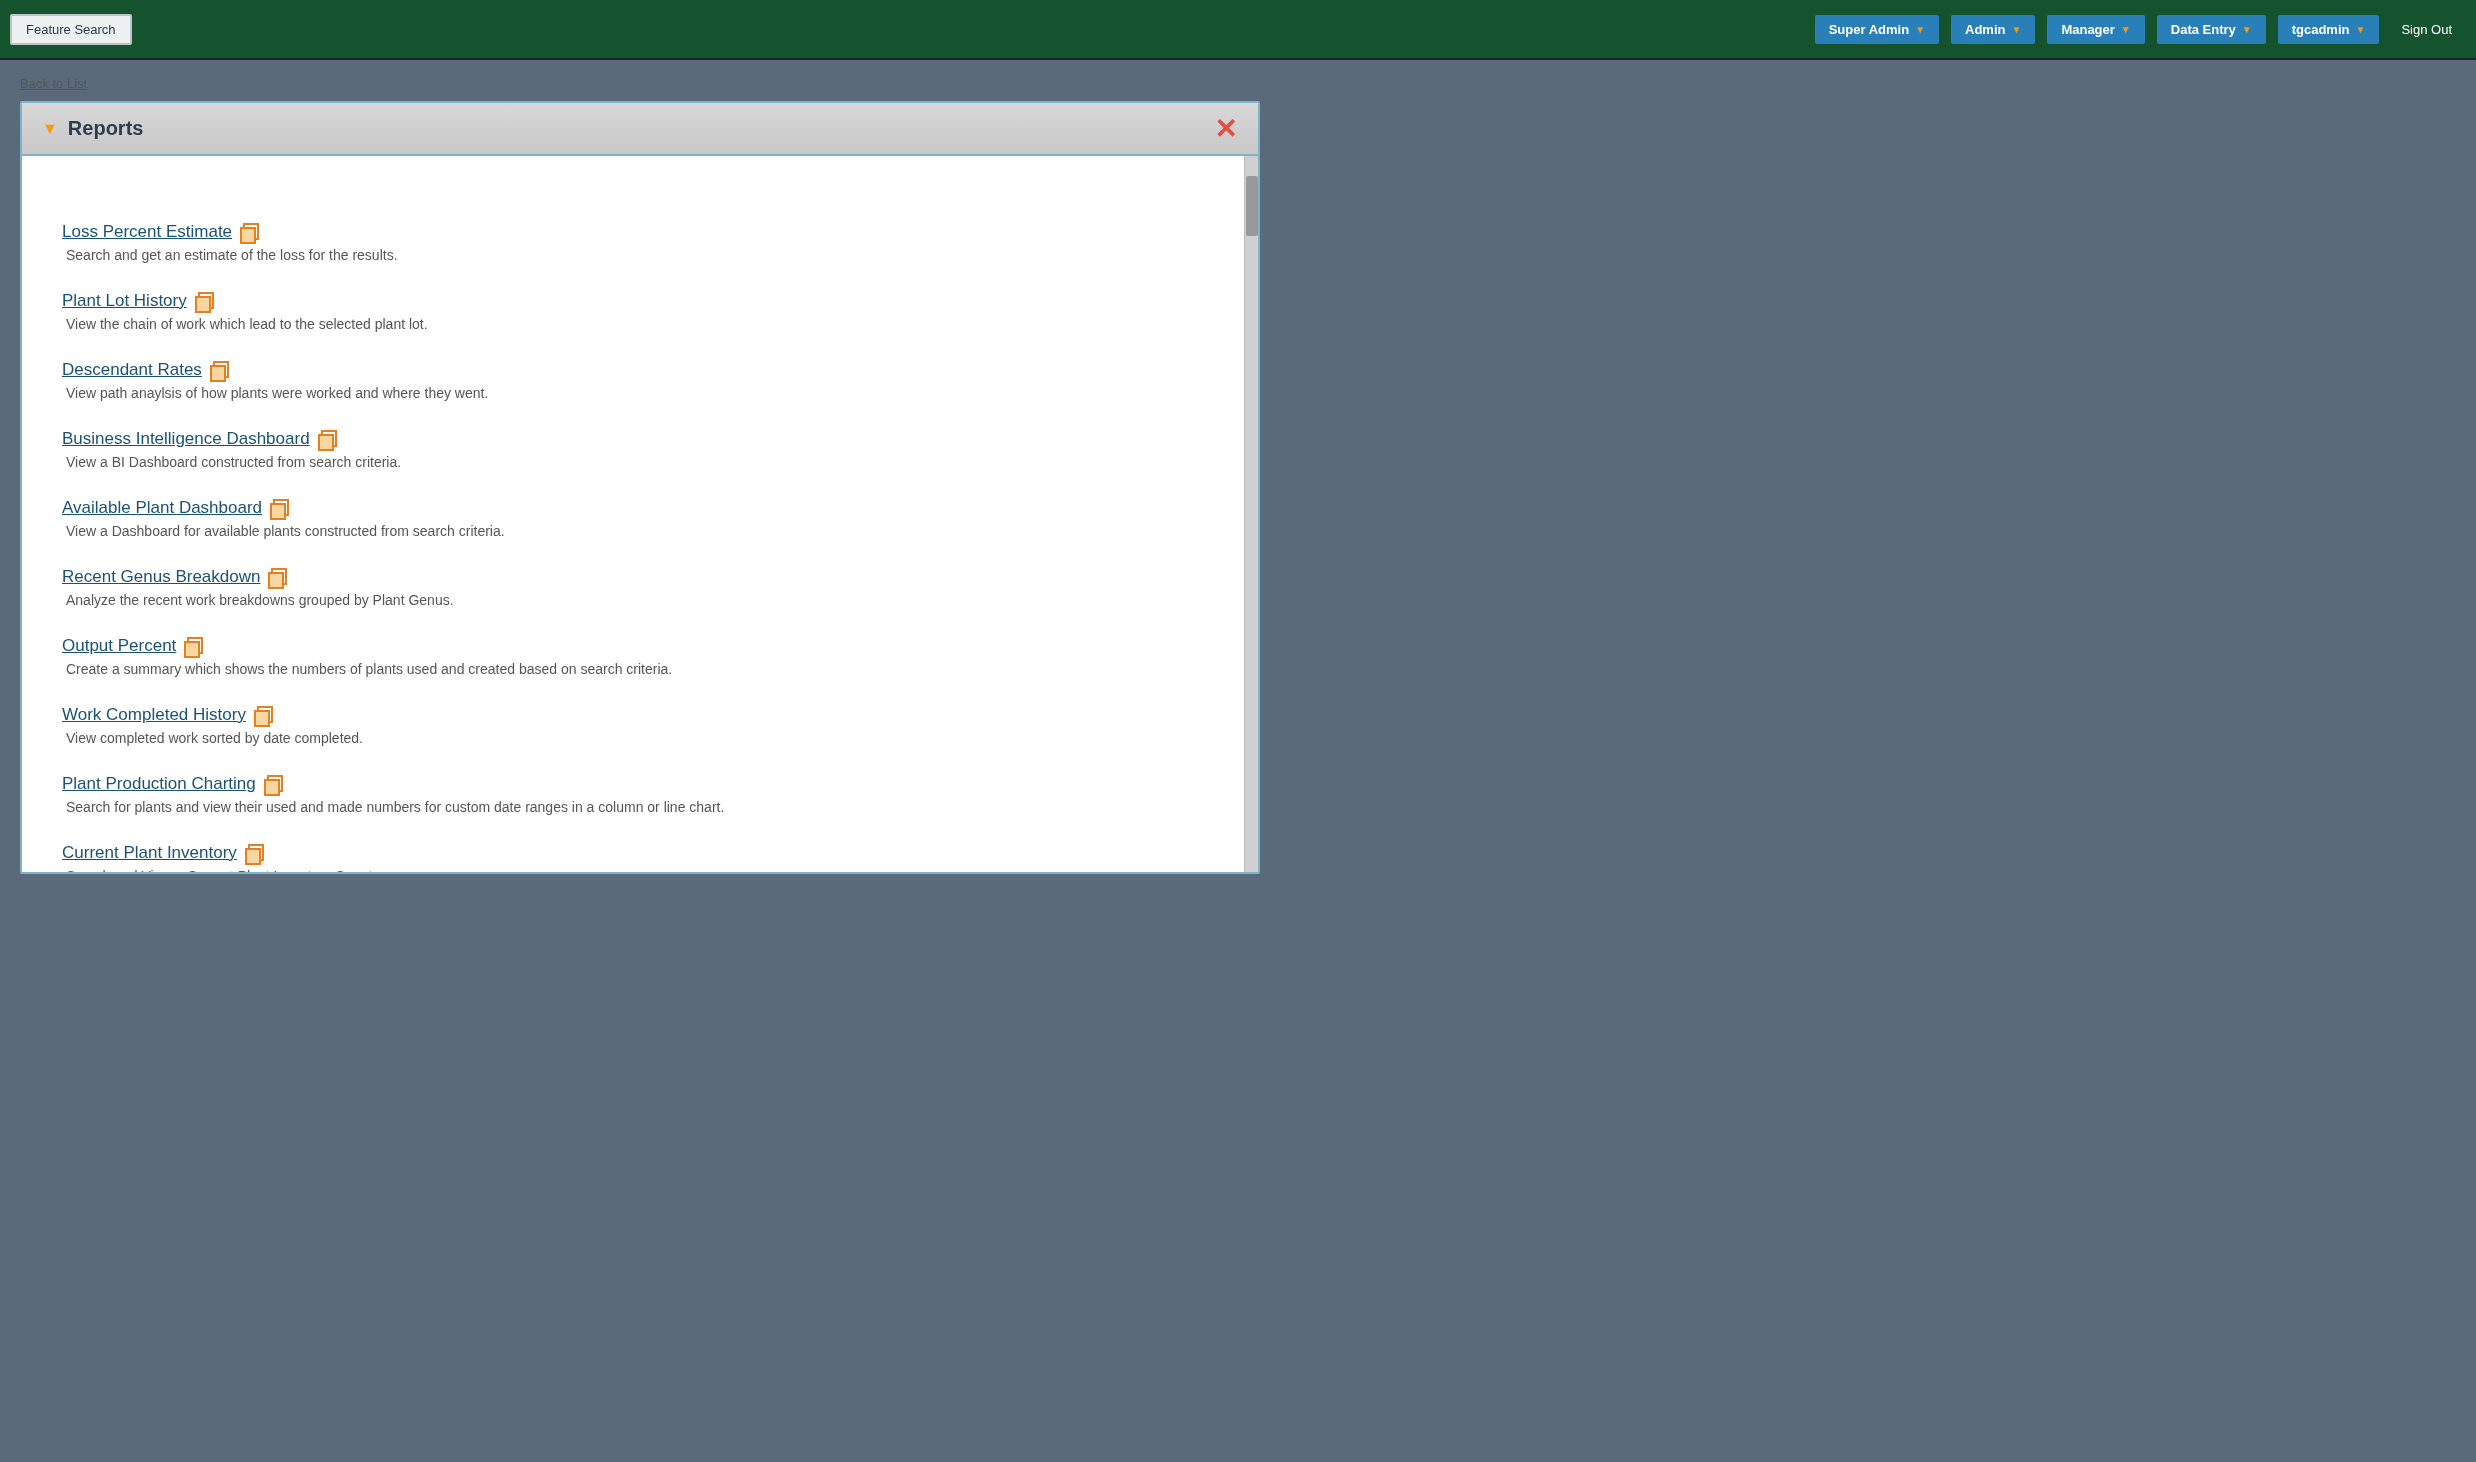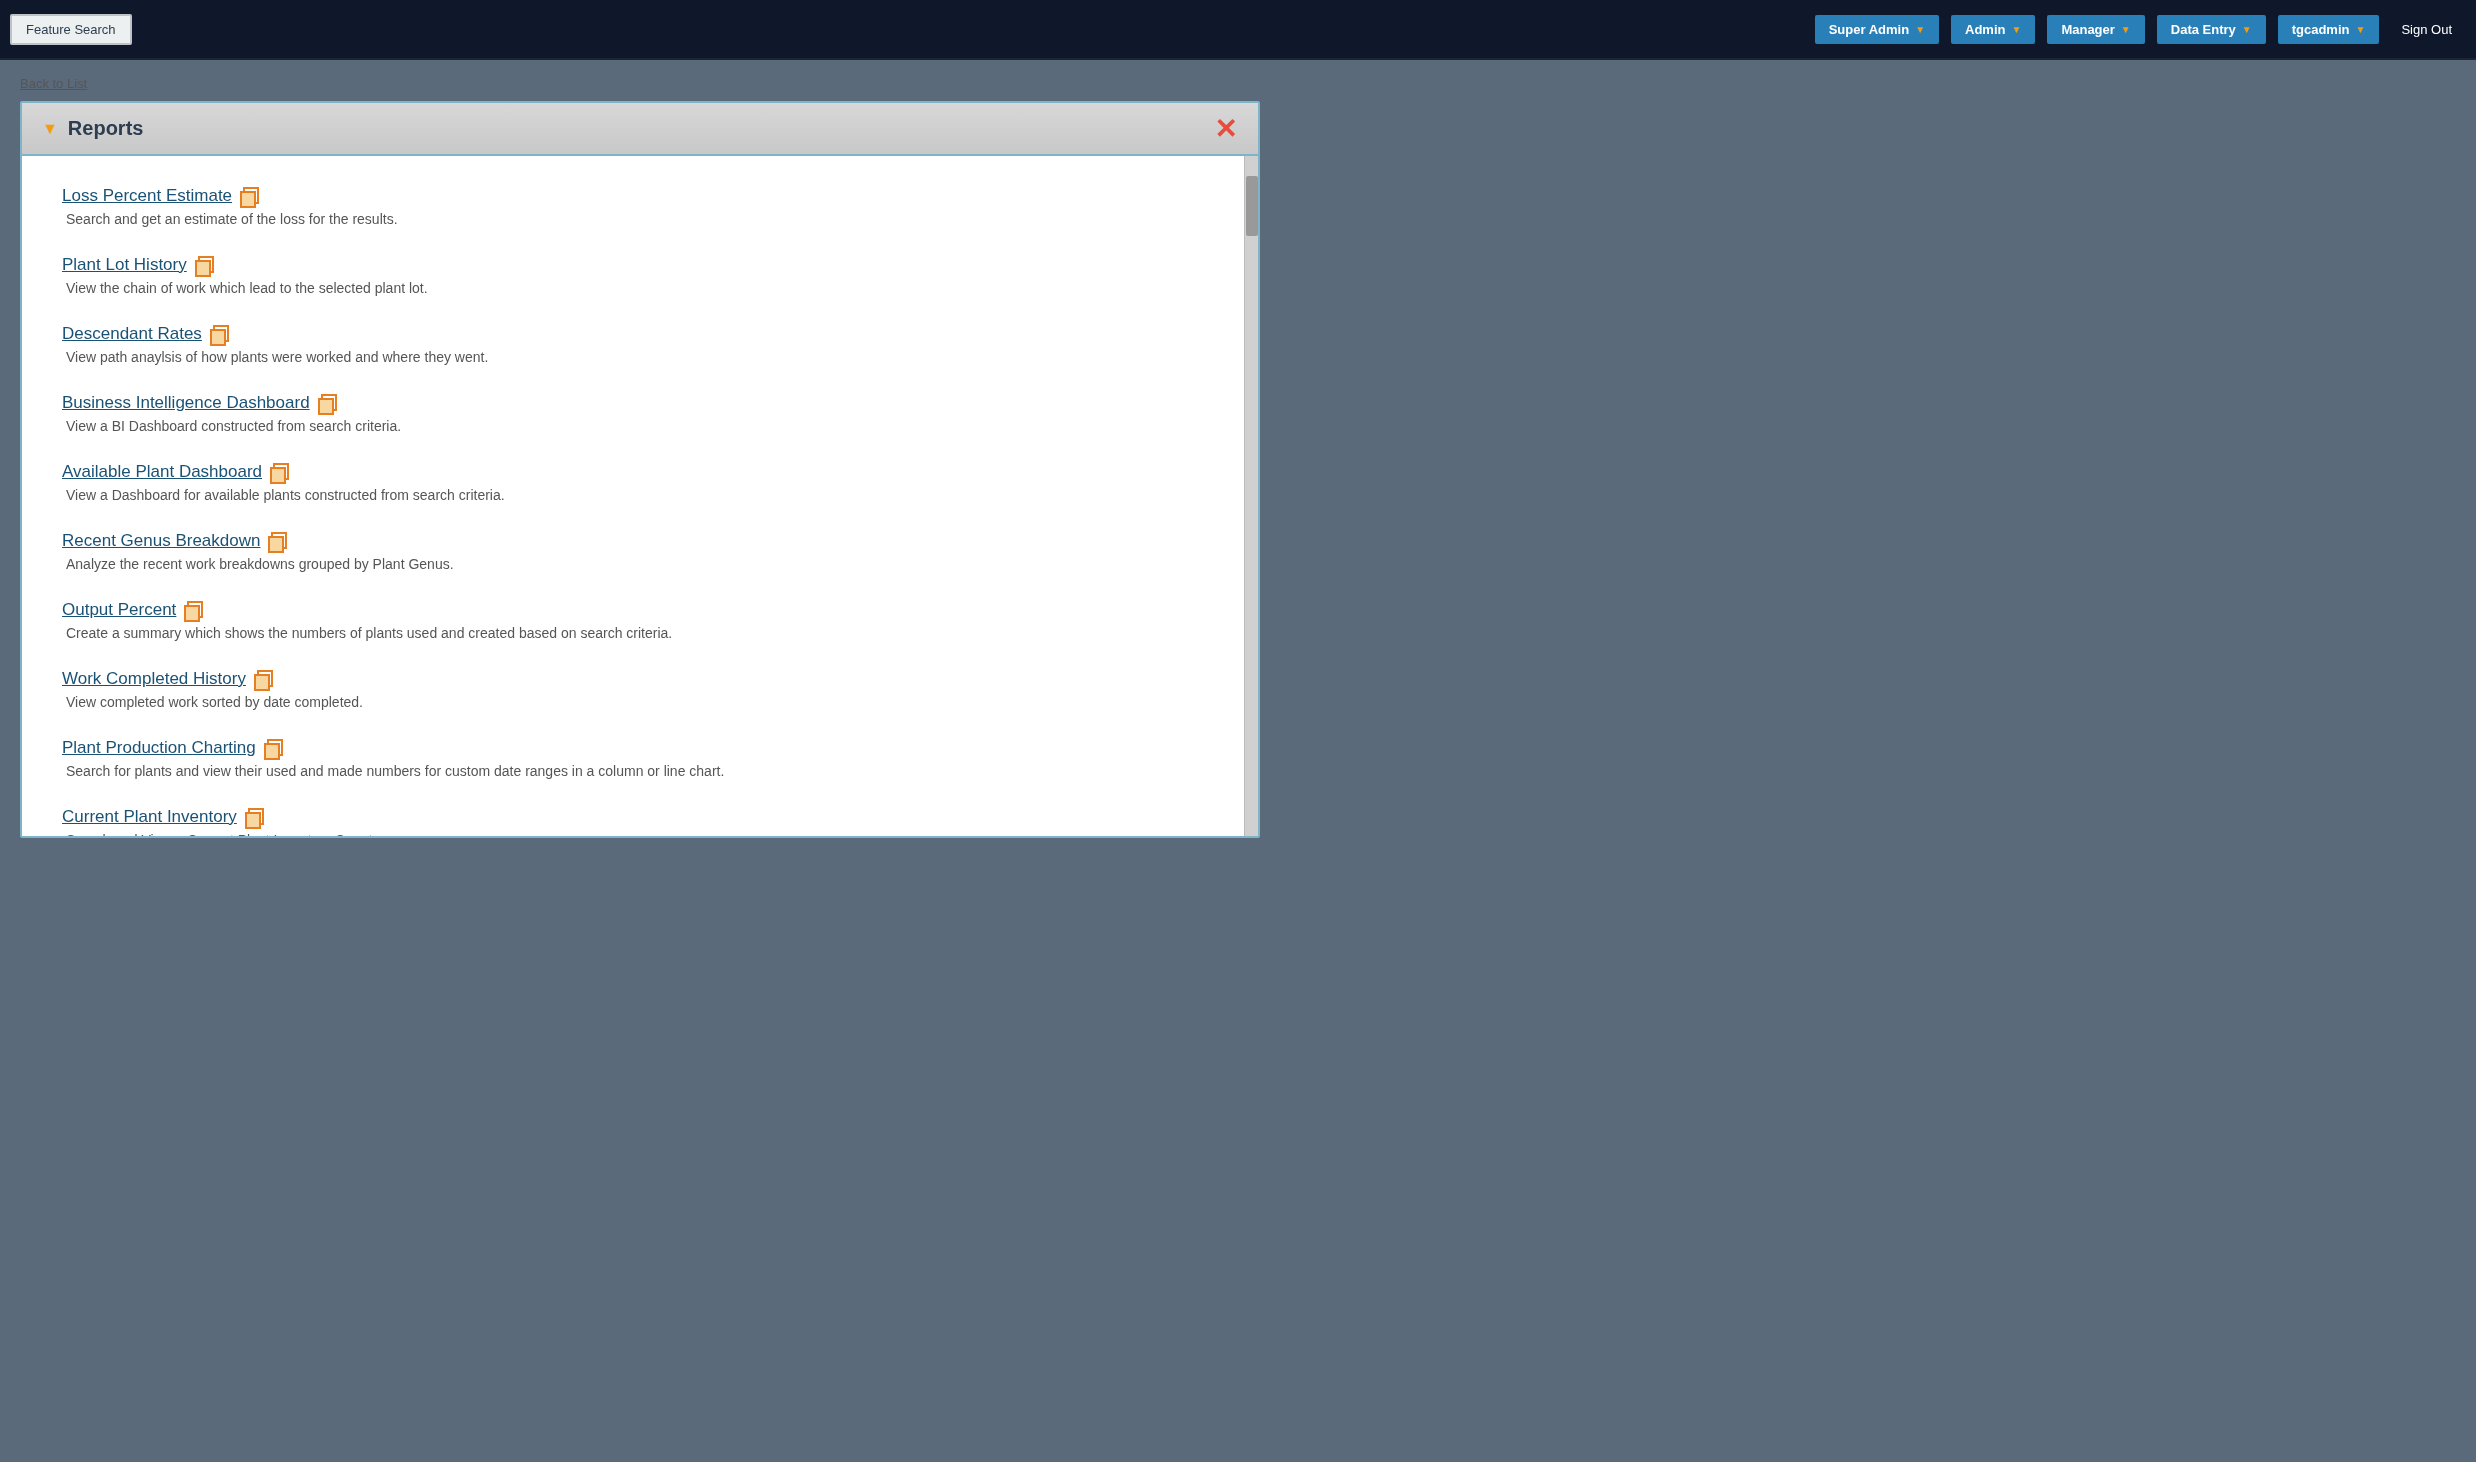--- a/index.html
+++ b/index.html
@@ -5,21 +5,21 @@
     * { box-sizing: border-box; margin: 0; padding: 0; }
     body {
       font-family: Arial, sans-serif;
       background: #5a6a7a;
       min-height: 100vh;
       font-size: 14px;
     }
 
     
     .top-nav {
-      background: #0f172a;
+      background: #14532d;
       height: 60px;
       display: flex;
       align-items: center;
       padding: 0 10px;
       gap: 8px;
       border-bottom: 2px solid #1a252f;
     }
 
     .feature-search-btn {
       background: #ecf0f1;
@@ -193,20 +193,21 @@
     .scrollbar-thumb {
       width: 12px;
       height: 60px;
       background: #999;
       border-radius: 2px;
       margin-top: 20px;
     }
 
     .panel-inner {
       flex: 1;
+      margin-top: 36px;
     }
   </style>
 </head>
 <body>
 
 <div class="top-nav">
   <button class="feature-search-btn">Feature Search</button>
 
   <div class="nav-spacer"></div>
 

